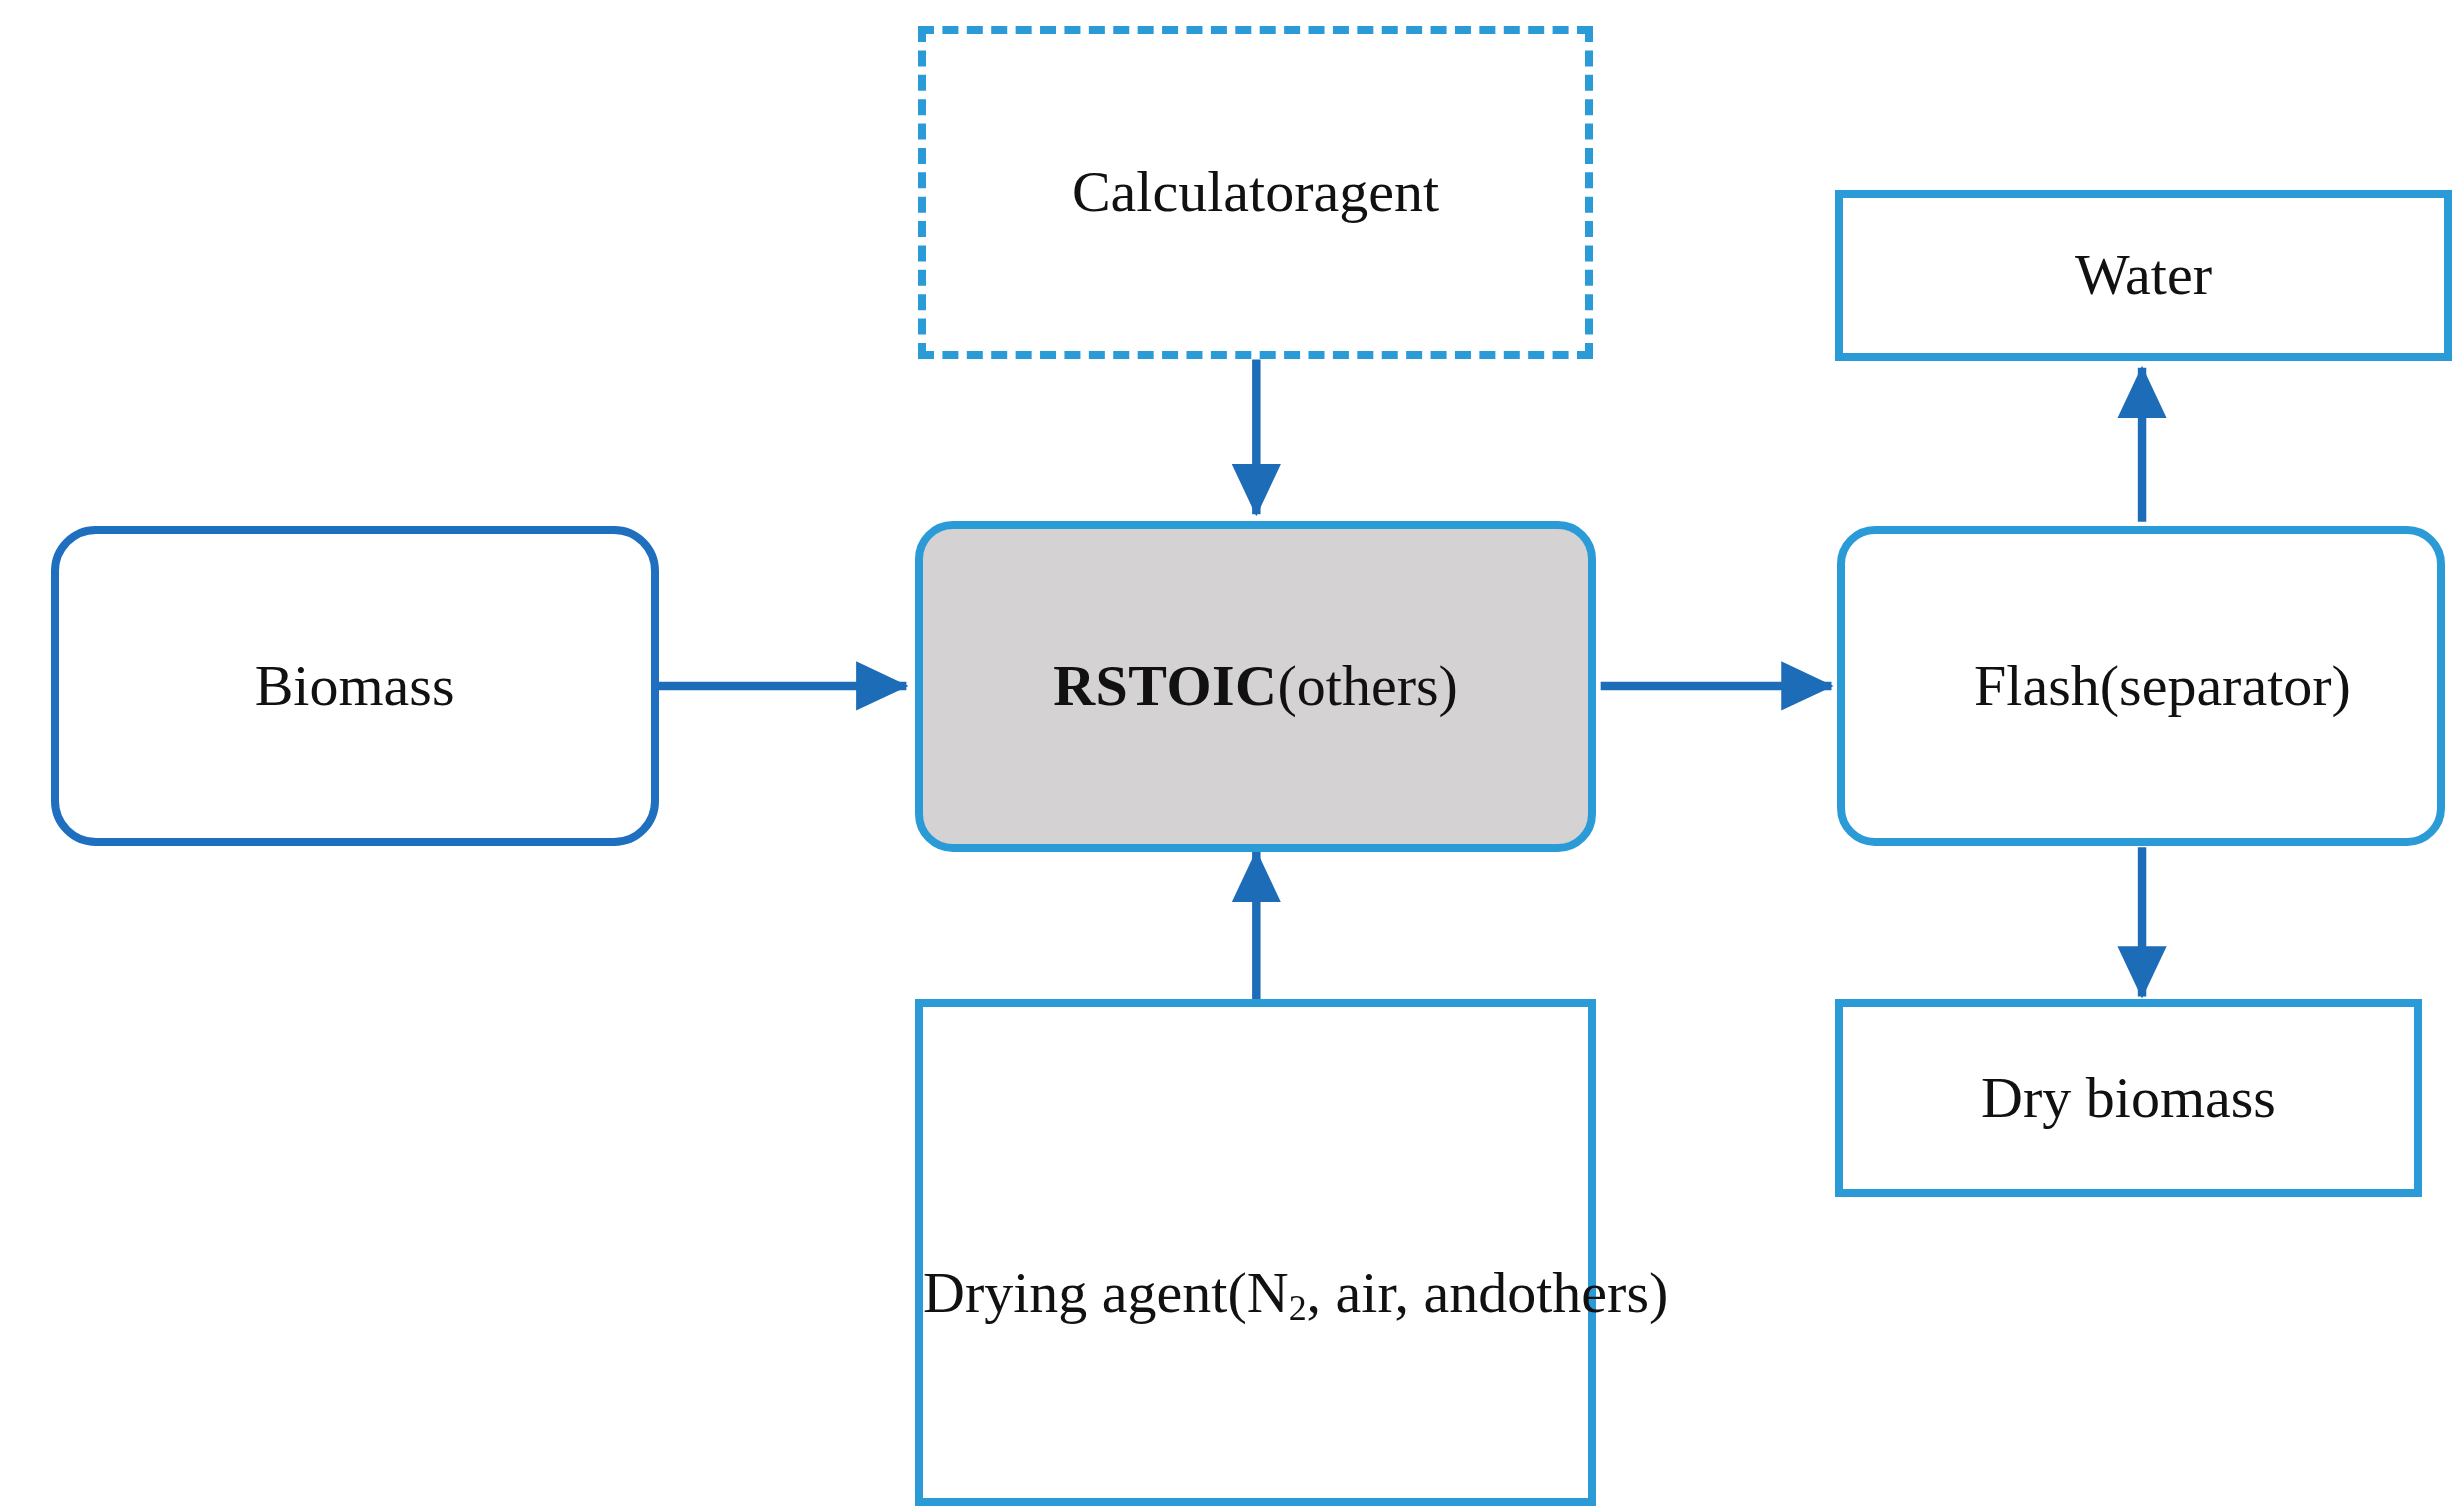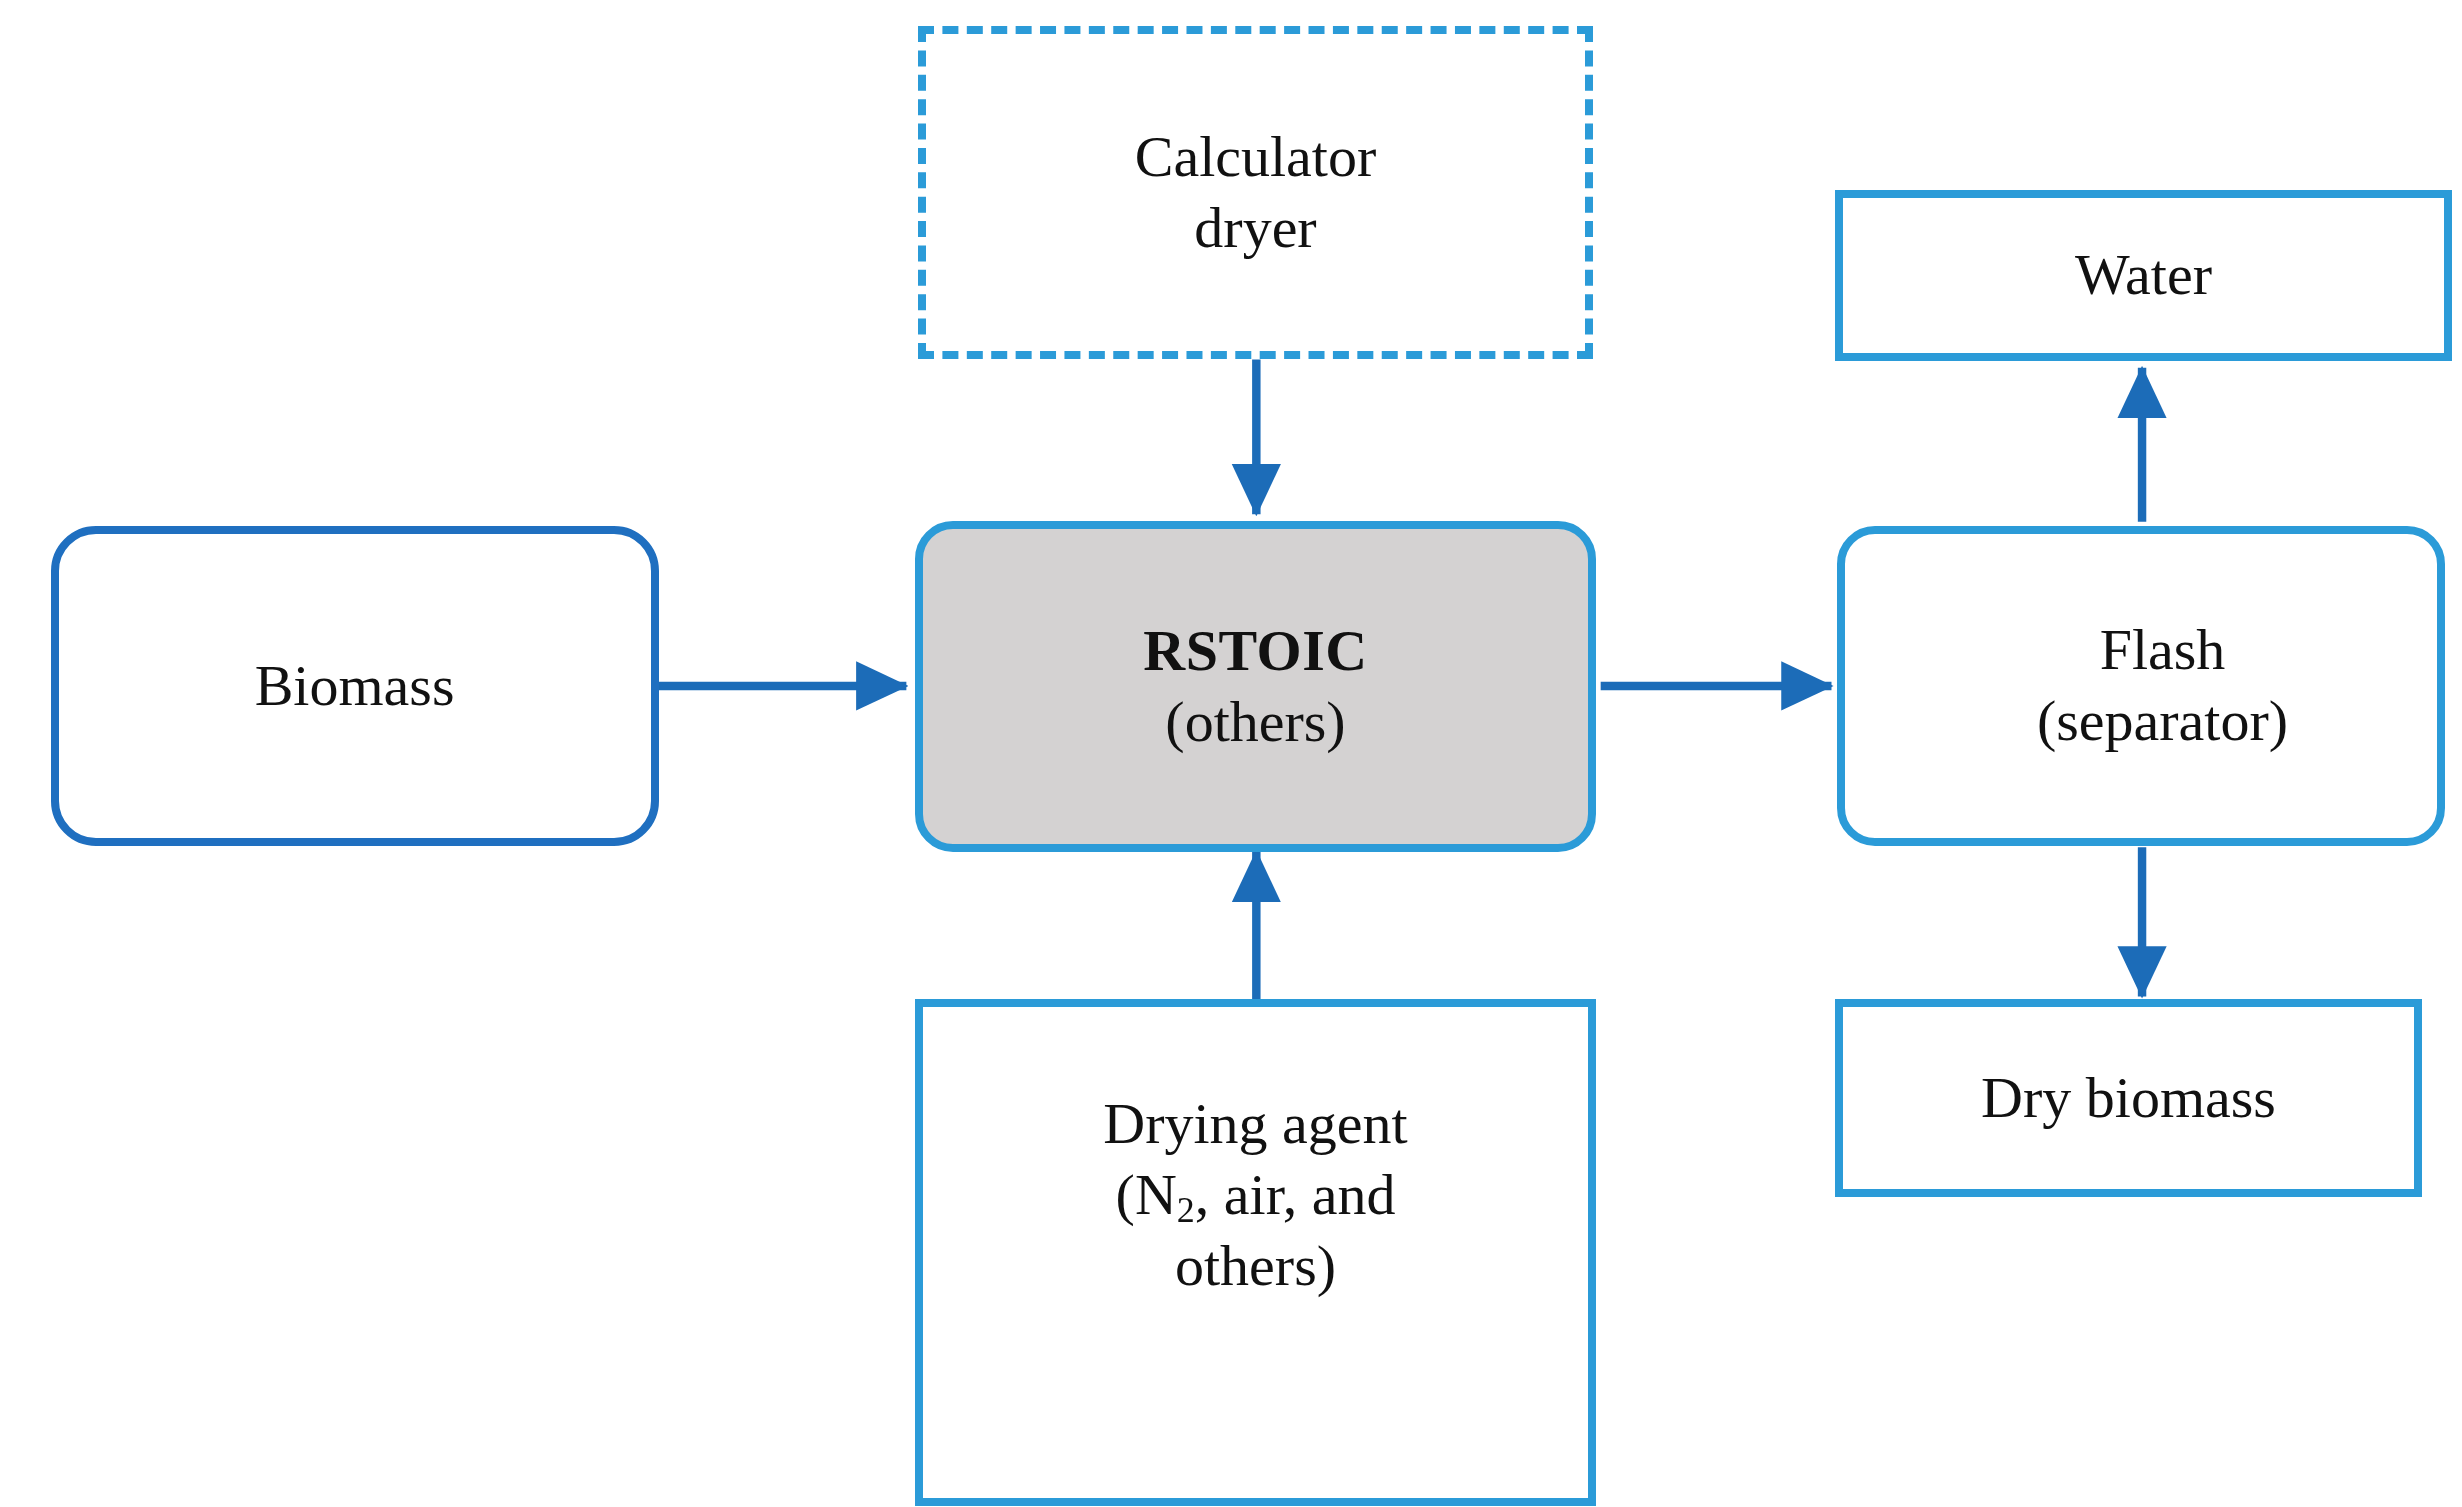--- a/index.html
+++ b/index.html
@@ -12,21 +12,21 @@
     width: 2462px;
     height: 1507px;
     background: #ffffff;
     overflow: hidden;
     font-family: "Liberation Serif", "DejaVu Serif", serif;
   }
   .node {
     position: absolute;
     box-sizing: border-box;
     display: flex;
-    flex-direction: column;
+    flex-direction: row;
     align-items: center;
     justify-content: center;
     text-align: right;
     color: #111111;
     line-height: 1.22;
   }
   .node .line { display: block; white-space: nowrap; }
 
   
   #calculator-block {
@@ -138,21 +138,21 @@
       <line x1="2283" y1="556" x2="2283" y2="392" stroke="#1c6cb8" stroke-width="9" marker-end="url(#arrowRight)"></line>
     </g>
 
     <g>
       <line x1="2283" y1="903" x2="2283" y2="1062" stroke="#1c6cb8" stroke-width="9" marker-end="url(#arrowRight)"></line>
     </g>
   </svg>
 
   <div class="node" id="calculator-block">
     <span class="line">Calculator</span>
-    <span class="line">dryer</span>
+    <span class="line">agent</span>
   </div>
 
   <div class="node" id="biomass-block">
     <span class="line">Biomass</span>
   </div>
 
   <div class="node" id="rstoic-block">
     <span class="line title">RSTOIC</span>
     <span class="line">(others)</span>
   </div>

